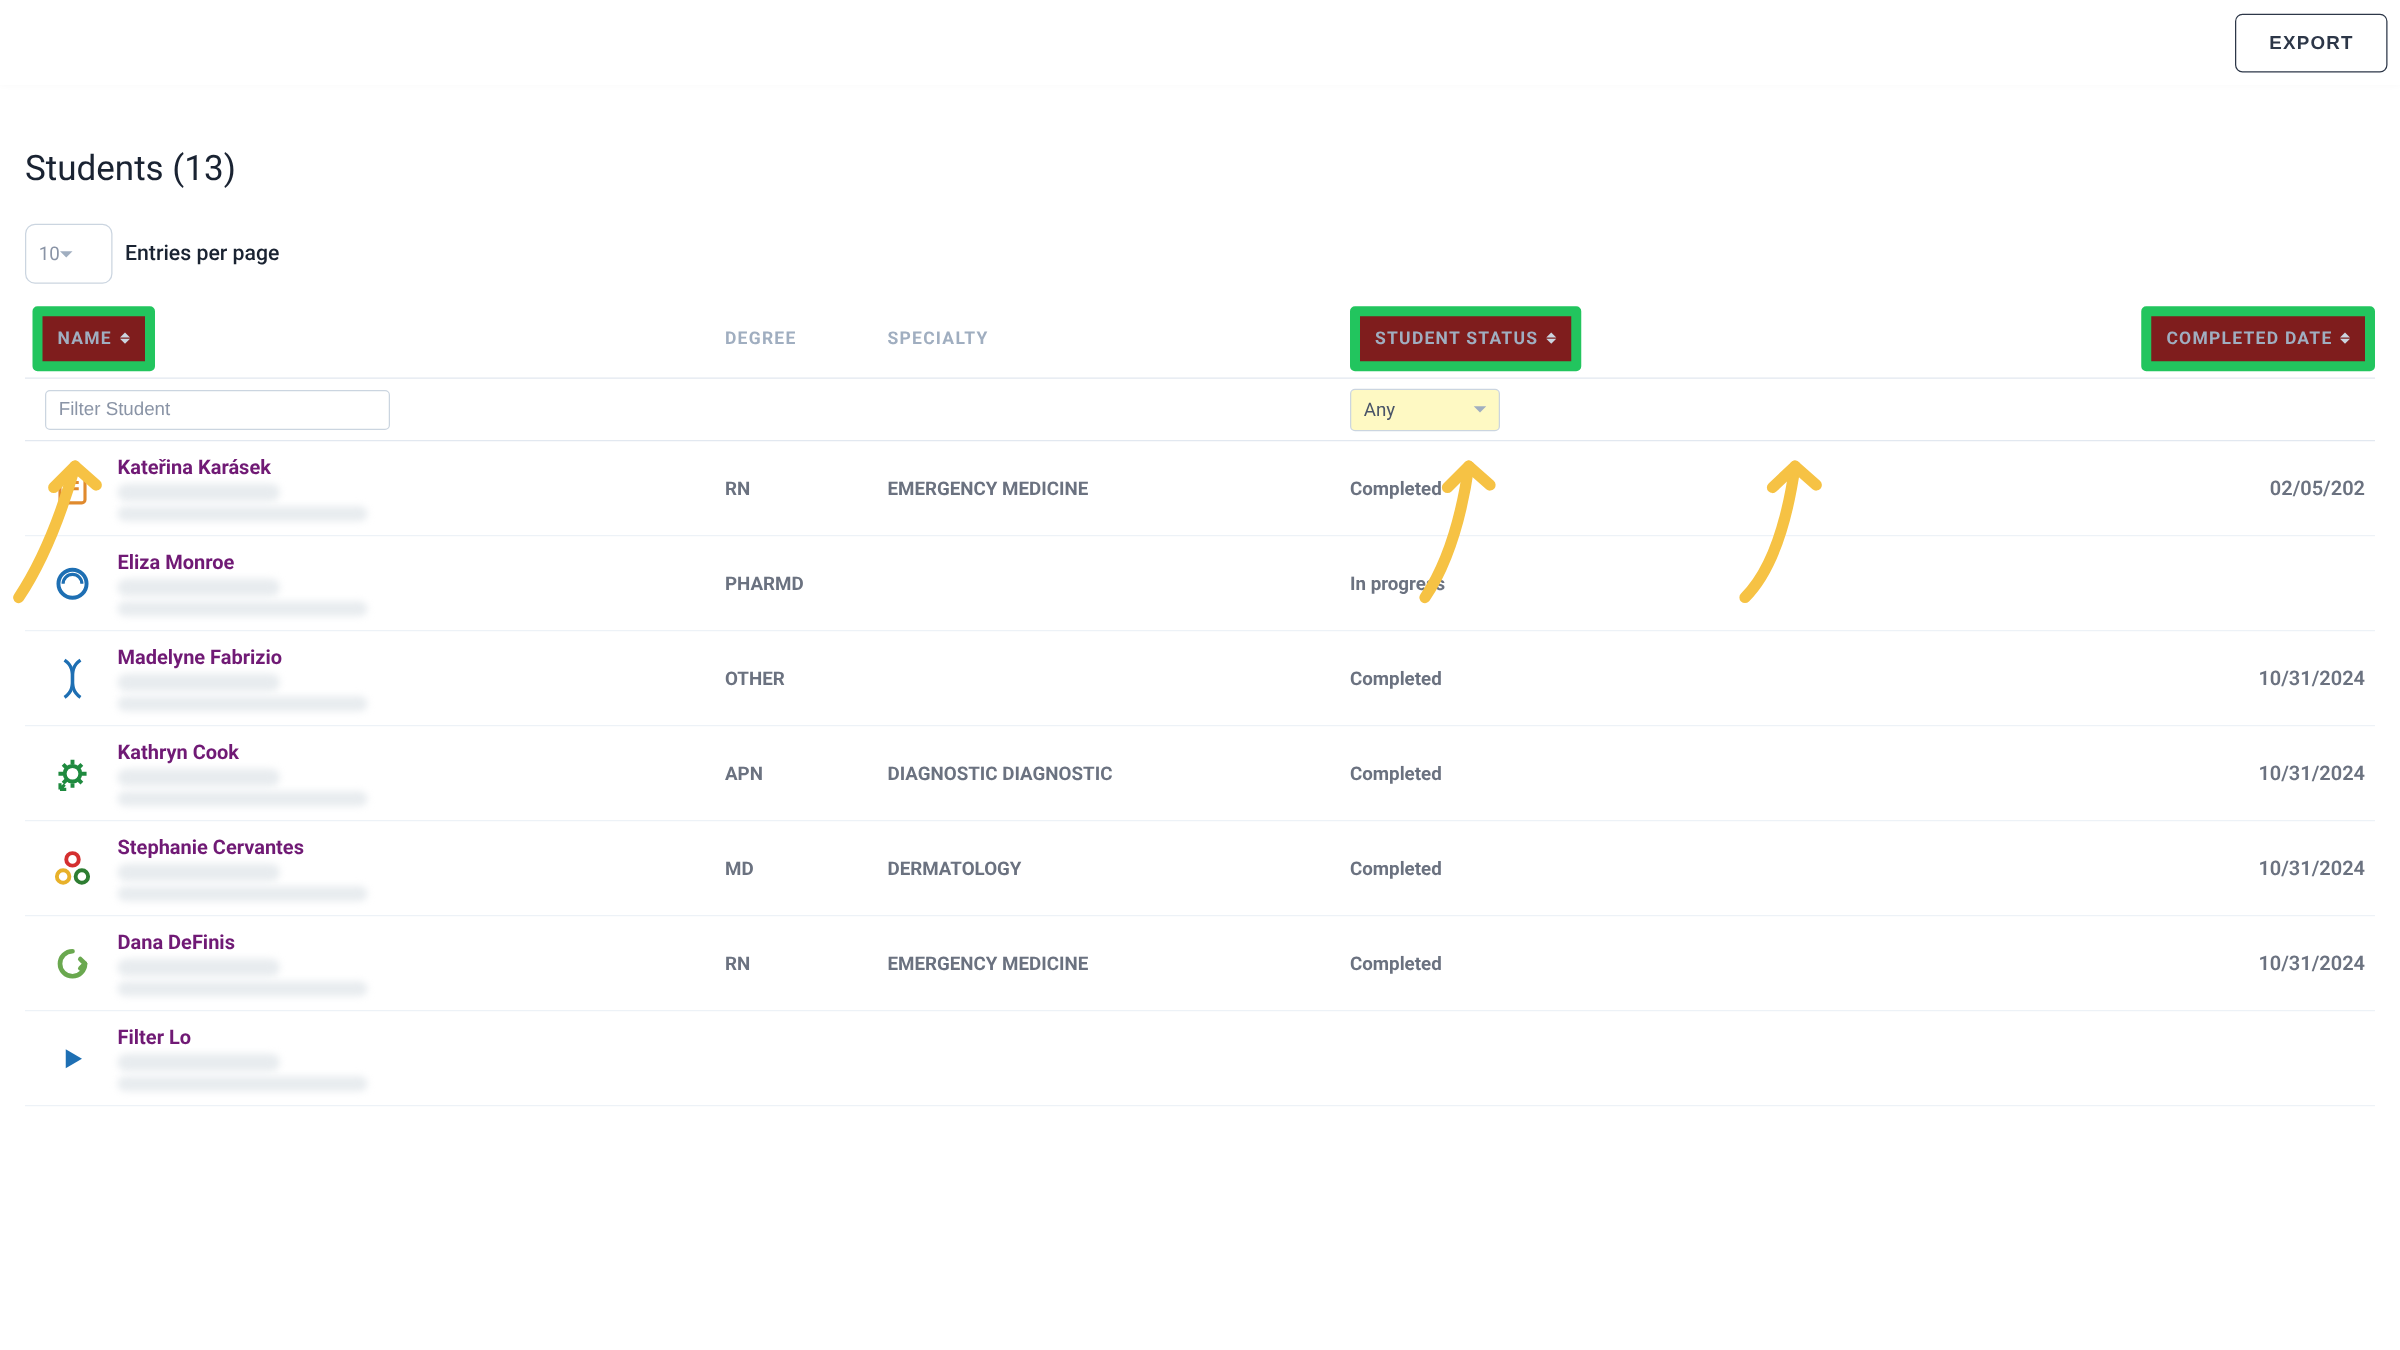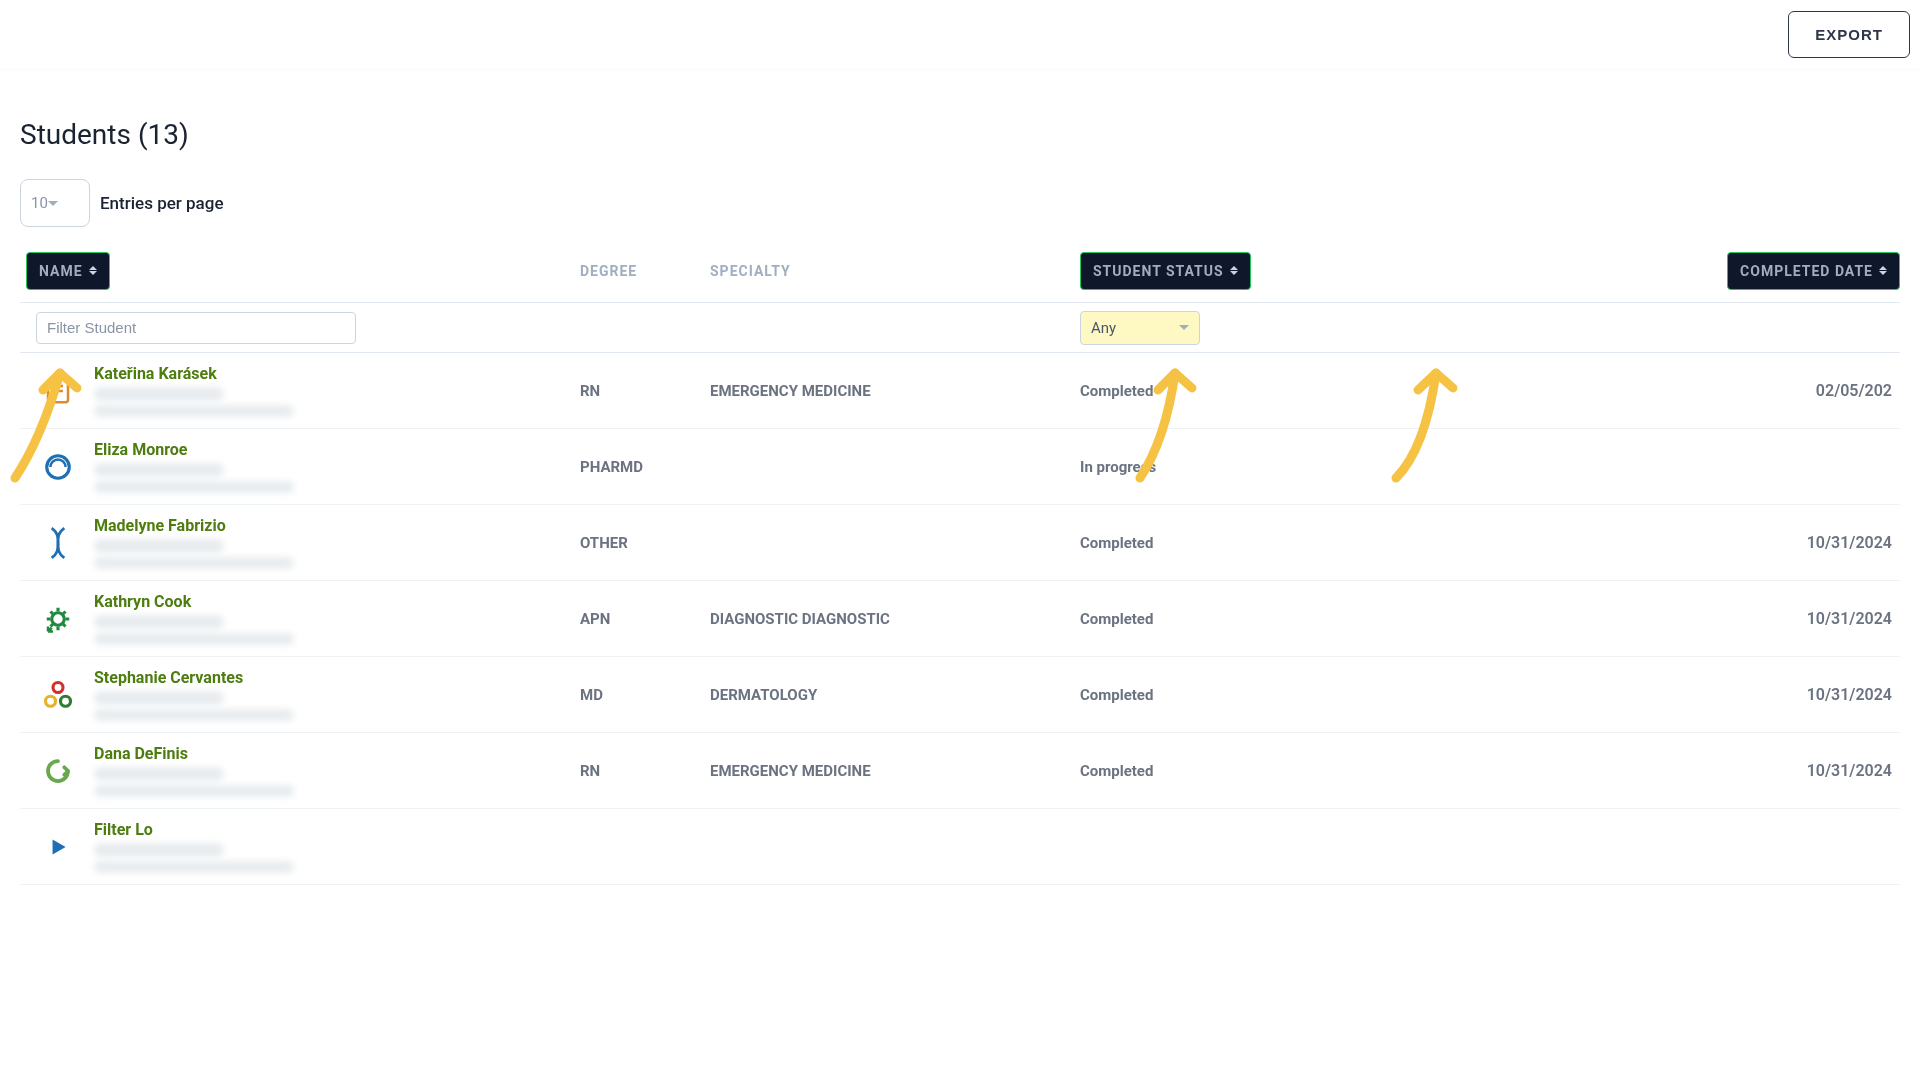--- a/index.html
+++ b/index.html
@@ -100,39 +100,39 @@
       gap: 1.5px;
     }
     .sort-icon span {
       width: 0; height: 0;
       border-left: 4px solid transparent;
       border-right: 4px solid transparent;
     }
     .sort-icon .su { border-bottom: 4px solid #cbd5e0; }
     .sort-icon .sd { border-top: 4px solid #cbd5e0; }
     .highlight-box {
-      border: 1px solid #22c55e;
+      border: 8px solid #22c55e;
       border-radius: 4px;
       padding: 10px 12px;
       display: inline-flex;
       align-items: center;
       gap: 6px;
       position: relative;
-      background: #0f172a;
+      background: #7f1d1d;
     }
     .filter-row {
       display: grid;
       grid-template-columns: 560px 130px 370px 310px 1fr;
       align-items: center;
       height: 50px;
       padding: 6px 0;
       border-bottom: 1px solid #e2e8f0;
     }
     .filter-input {
-      width: 320px;
+      width: 276px;
       height: 32px;
       border: 1px solid #cbd5e0;
       border-radius: 4px;
       padding: 0 10px;
       font-size: 15px;
       color: #4a5568;
       margin-left: 16px;
     }
     .filter-input::placeholder { color: #8a94a6; }
     .status-select {
@@ -161,21 +161,21 @@
     .avatar {
       width: 36px; height: 36px;
       border-radius: 4px;
       display: flex; align-items: center; justify-content: center;
       flex-shrink: 0;
     }
     .name-stack { display: flex; flex-direction: column; gap: 4px; }
     .name-main {
       font-weight: 700;
       font-size: 16px;
-      color: #4d7c0f;
+      color: #701a75;
     }
     .blur-line {
       width: 130px; height: 14px;
       border-radius: 8px;
       background: #e8ecef;
       filter: blur(3px);
     }
     .blur-line.wide { width: 200px; height: 12px; }
     .cell-text {
       font-weight: 700;

